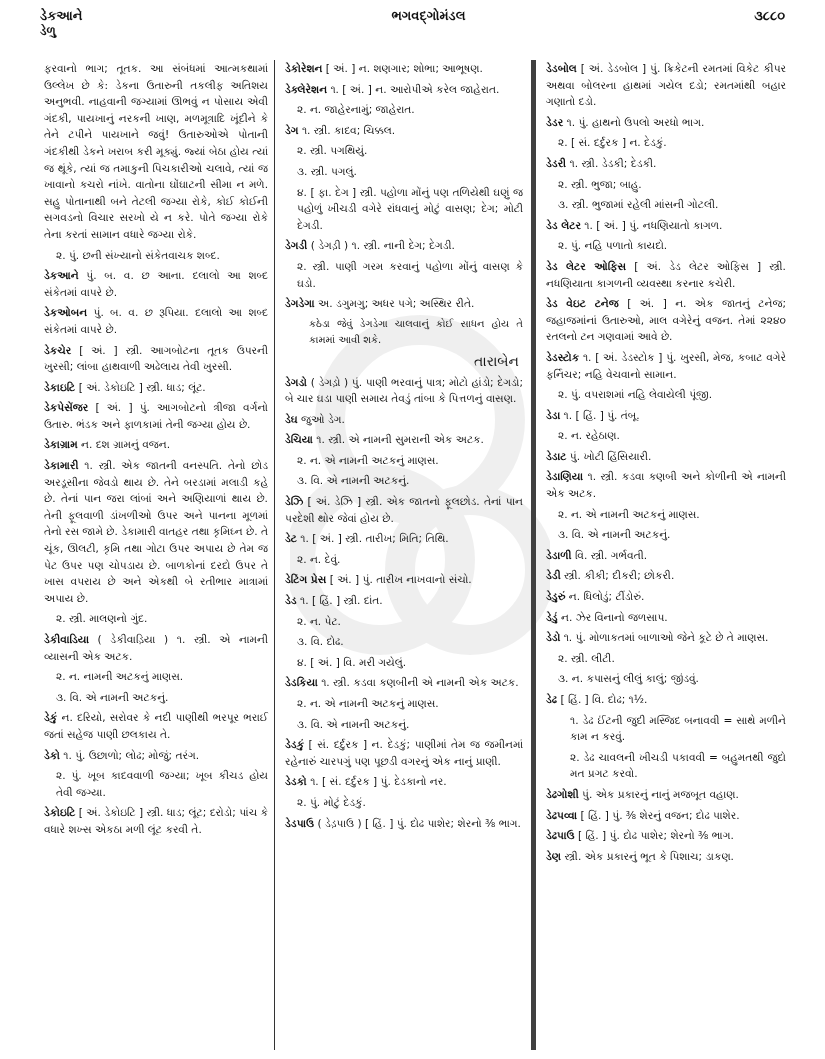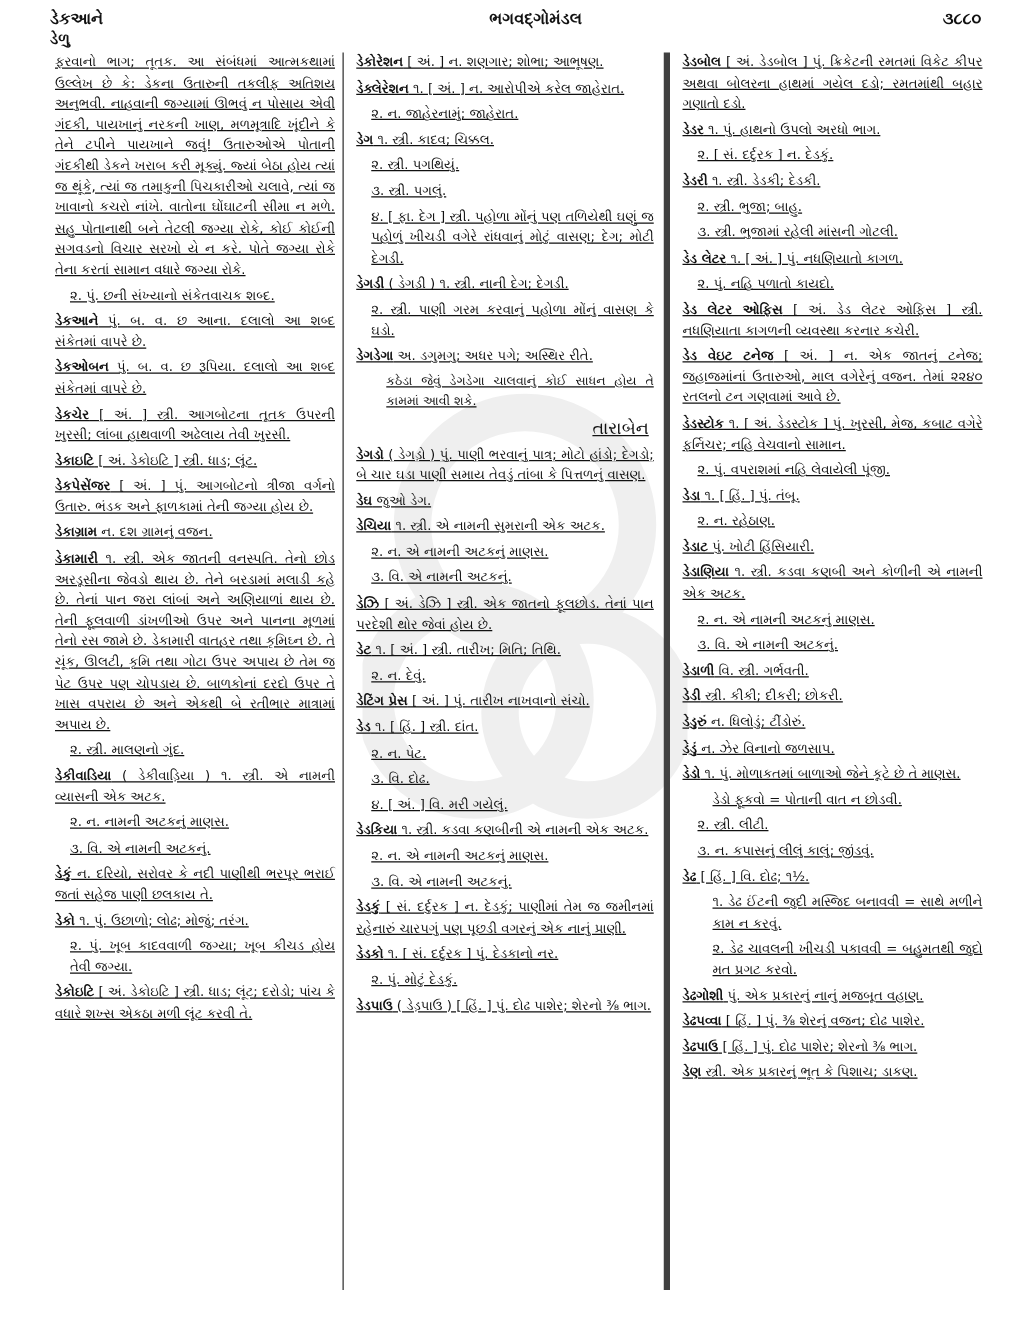--- a/index.html
+++ b/index.html
@@ -14,23 +14,22 @@
   }
   .running-head {
     position:absolute; top:8px; left:0; width:825px; height:30px;
     font-size:13px; font-weight:bold;
   }
   .rh-left { position:absolute; left:40px; top:0; }
   .rh-left2 { position:absolute; left:40px; top:16px; font-size:12px; }
   .rh-center { position:absolute; left:16px; width:825px; text-align:center; top:0; }
   .rh-right { position:absolute; right:40px; top:0; }
   .columns {
-    position:absolute; top:42px; left:38px; width:754px; height:990px;
+    position:absolute; top:60px; left:38px; width:754px; height:990px;
     display:flex;
-    text-decoration:underline;
   }
   .col { width:240px; padding:0 6px; box-sizing:border-box; font-size:10.6px; line-height:16.6px; }
   .col.c1 { width:236px; }
   .col.c2 { width:262px; border-left:1px solid #333; border-right:5px solid #404040; padding-left:10px; padding-right:8px; }
   .col.c3 { width:256px; padding-left:10px; }
   .entry { margin-bottom:4px; text-align:justify; }
   .hw { font-weight:bold; }
   .sense { padding-left:12px; }
   .cont { text-indent:0; }
   .quote { padding-left:24px; font-size:10px; }
@@ -124,21 +123,20 @@
       <div class="entry sense"><span>૨. ન. રહેઠાણ.</span></div>
       <div class="entry "><span class="hw">ડેડાટ</span><span> પું. ખોટી હિંસિયારી.</span></div>
       <div class="entry "><span class="hw">ડેડાણિયા</span><span> ૧. સ્ત્રી. કડવા કણબી અને કોળીની એ નામની એક અટક.</span></div>
       <div class="entry sense"><span>૨. ન. એ નામની અટકનું માણસ.</span></div>
       <div class="entry sense"><span>૩. વિ. એ નામની અટકનું.</span></div>
       <div class="entry "><span class="hw">ડેડાળી</span><span> વિ. સ્ત્રી. ગર્ભવતી.</span></div>
       <div class="entry "><span class="hw">ડેડી</span><span> સ્ત્રી. કીકી; દીકરી; છોકરી.</span></div>
       <div class="entry "><span class="hw">ડેડુરું</span><span> ન. ધિલોડું; ટીંડોરું.</span></div>
       <div class="entry "><span class="hw">ડેડું</span><span> ન. ઝેર વિનાનો જળસાપ.</span></div>
       <div class="entry "><span class="hw">ડેડો</span><span> ૧. પું. મોળાકતમાં બાળાઓ જેને કૂટે છે તે માણસ.</span></div>
-      <div class="entry idiom"><span>ડેડો ફૂકવો = પોતાની વાત ન છોડવી.</span></div>
       <div class="entry sense"><span>૨. સ્ત્રી. લીટી.</span></div>
       <div class="entry sense"><span>૩. ન. કપાસનું લીલું કાલું; જીંડવું.</span></div>
       <div class="entry "><span class="hw">ડેઢ</span><span> [ હિં. ] વિ. દોઢ; ૧½.</span></div>
       <div class="entry idiom"><span>૧. ડેઢ ઈંટની જુદી મસ્જિદ બનાવવી = સાથે મળીને કામ ન કરવું.</span></div>
       <div class="entry idiom"><span>૨. ડેઢ ચાવલની ખીચડી પકાવવી = બહુમતથી જુદો મત પ્રગટ કરવો.</span></div>
       <div class="entry "><span class="hw">ડેઢગોશી</span><span> પું. એક પ્રકારનું નાનું મજબૂત વહાણ.</span></div>
       <div class="entry "><span class="hw">ડેઢપવ્વા</span><span> [ હિં. ] પું. ⅜ શેરનું વજન; દોઢ પાશેર.</span></div>
       <div class="entry "><span class="hw">ડેઢપાઉ</span><span> [ હિં. ] પું. દોઢ પાશેર; શેરનો ⅜ ભાગ.</span></div>
       <div class="entry "><span class="hw">ડેણ</span><span> સ્ત્રી. એક પ્રકારનું ભૂત કે પિશાચ; ડાકણ.</span></div>
     </div>

